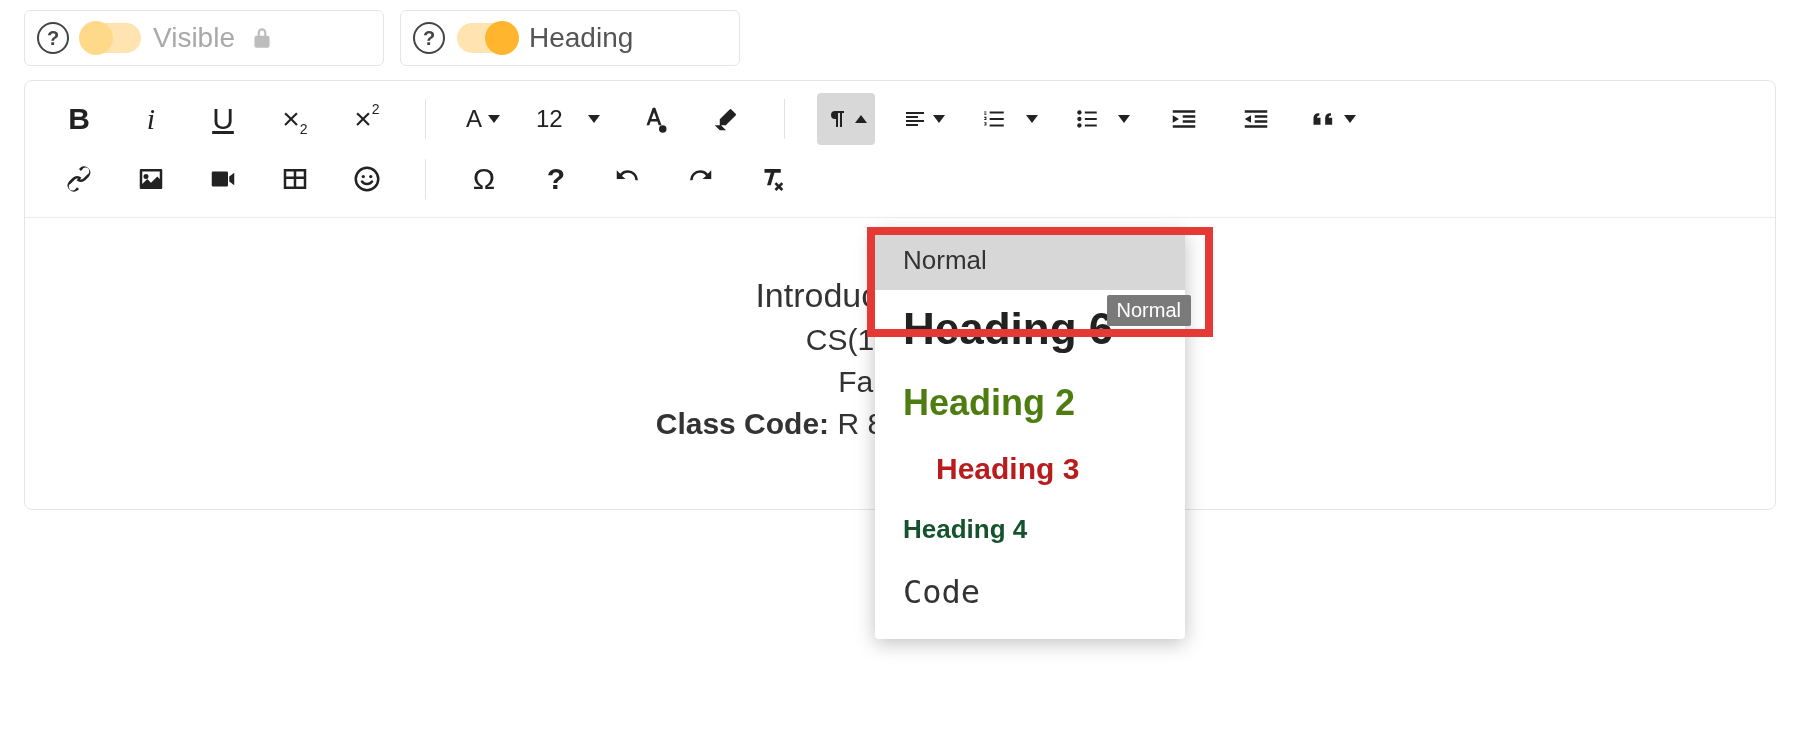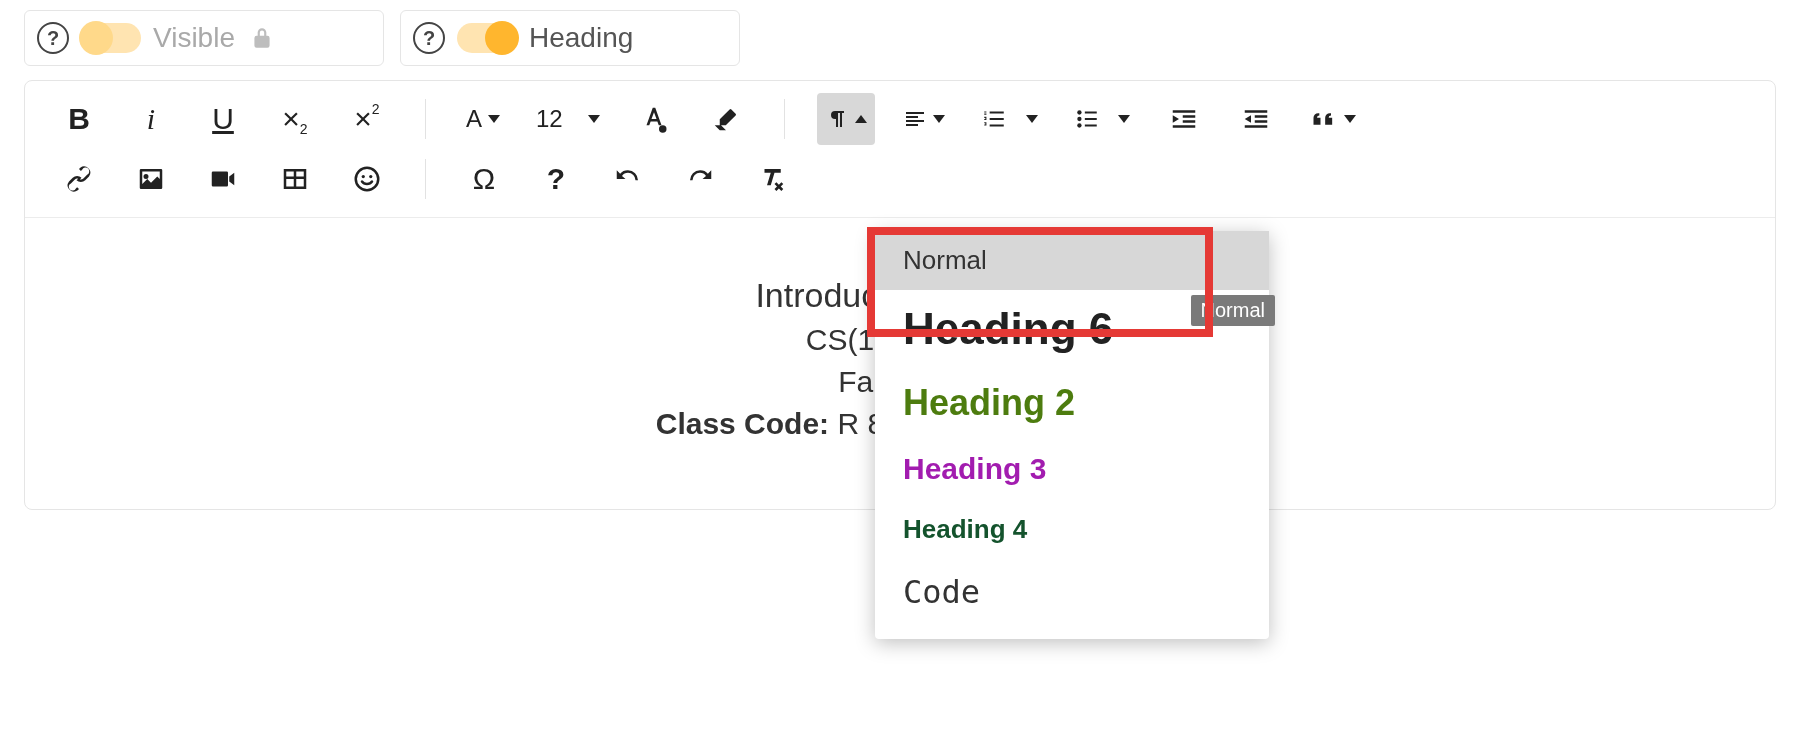--- a/index.html
+++ b/index.html
@@ -121,40 +121,40 @@
   }
   .content .line { margin: 8px 0; font-size:30px; }
   .content .line.title { font-size:34px; }
   .content .bold { font-weight:bold; }
 
   
   .dropdown {
     position: absolute;
     top: 150px;
     left: 850px;
-    width: 394px;
+    width: 310px;
     background: #fff;
     box-shadow: 0 4px 20px rgba(0,0,0,0.25);
     border-radius: 4px;
     z-index: 20;
     padding-bottom:14px;
   }
   .dropdown .item {
     padding: 14px 28px;
     cursor: pointer;
     color:#333;
   }
   .dropdown .item.selected {
     background:#d7d7d7;
     font-size:26px;
     position:relative;
   }
   .dropdown .h1 { font-size:44px; font-weight:800; color:#222; }
   .dropdown .h2 { font-size:36px; font-weight:800; color:#4d7c0f; }
-  .dropdown .h3 { font-size:30px; font-weight:800; color:#a21caf; }
+  .dropdown .h3 { font-size:30px; font-weight:800; color:#b91c1c;margin-left:33px; }
   .dropdown .h4 { font-size:26px; font-weight:800; color:#14532d; }
   .dropdown .code { font-family: ui-monospace, Menlo, Consolas, monospace; font-size:32px; }
 
   .tooltip {
     position:absolute;
     right:-6px;
     bottom:-36px;
     background:#7a7a7a;
     color:#fff;
     font-size:20px;

